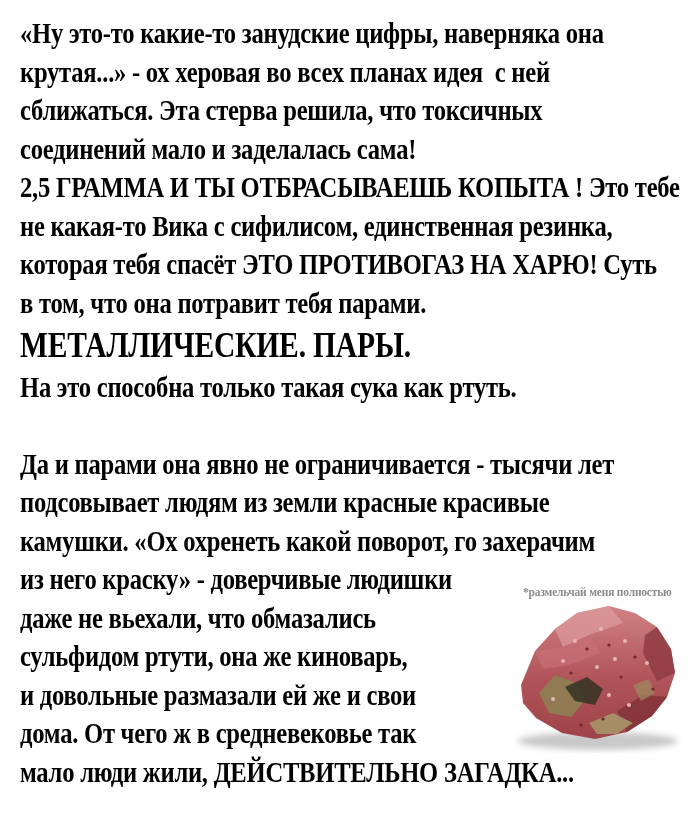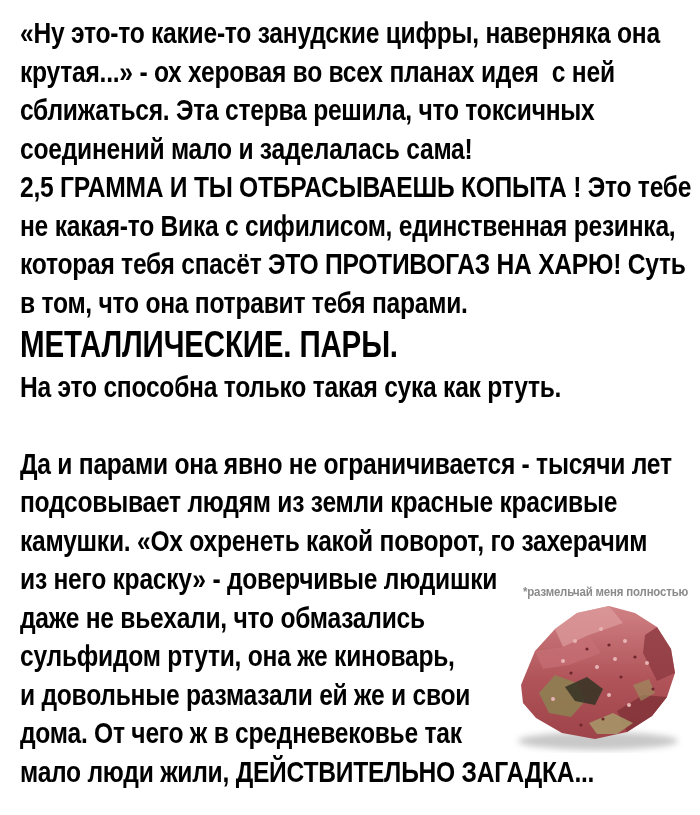--- a/index.html
+++ b/index.html
@@ -6,21 +6,21 @@
     margin: 0;
     padding: 0;
     background: #ffffff;
   }
   .page {
     position: relative;
     width: 700px;
     height: 815px;
     background: #ffffff;
     overflow: hidden;
-    font-family: Liberation Sans, sans-serif;
+    font-family: Liberation Serif, serif;
   }
   .text-area {
     position: absolute;
     left: 20px;
     top: 14px;
   }
   
   .condense {
     transform: scaleX(0.82);
     transform-origin: 0 0;

